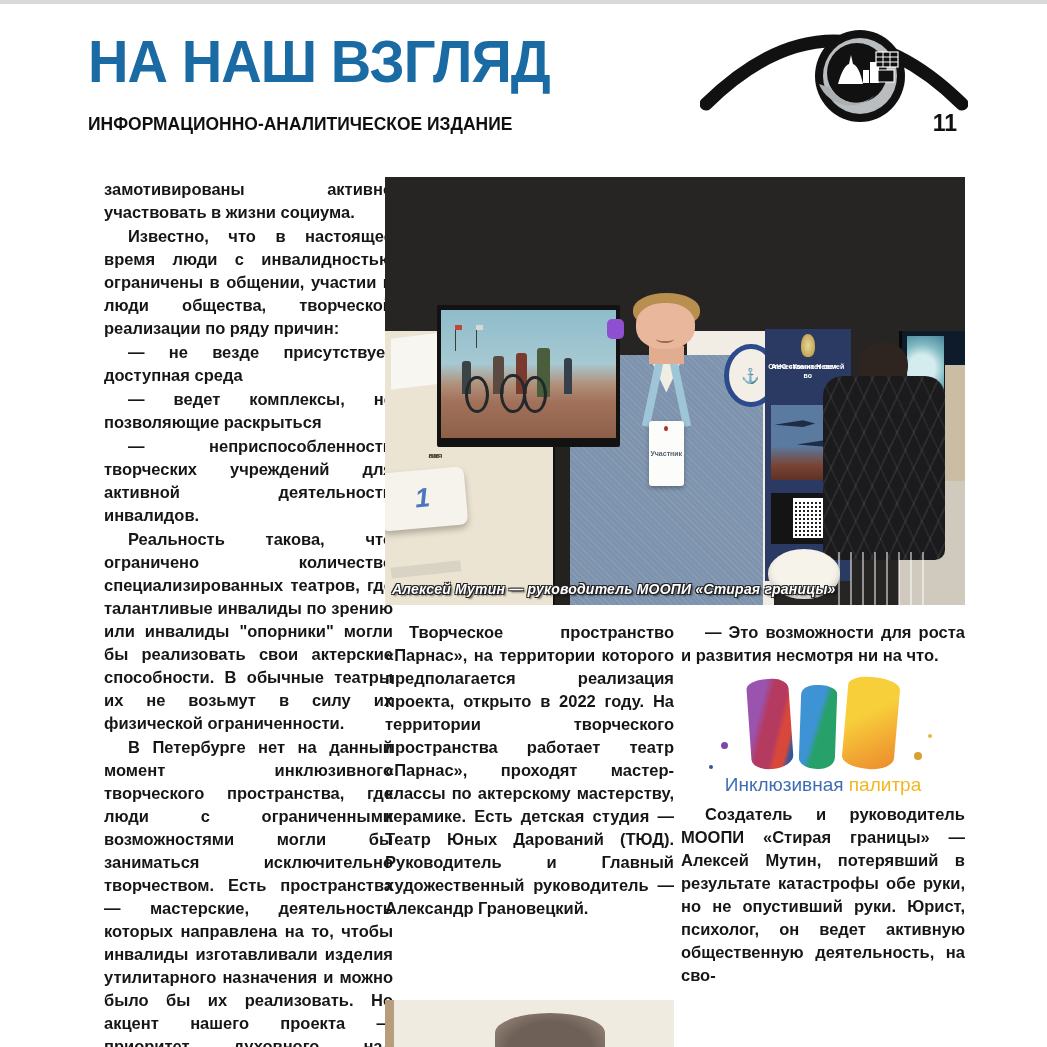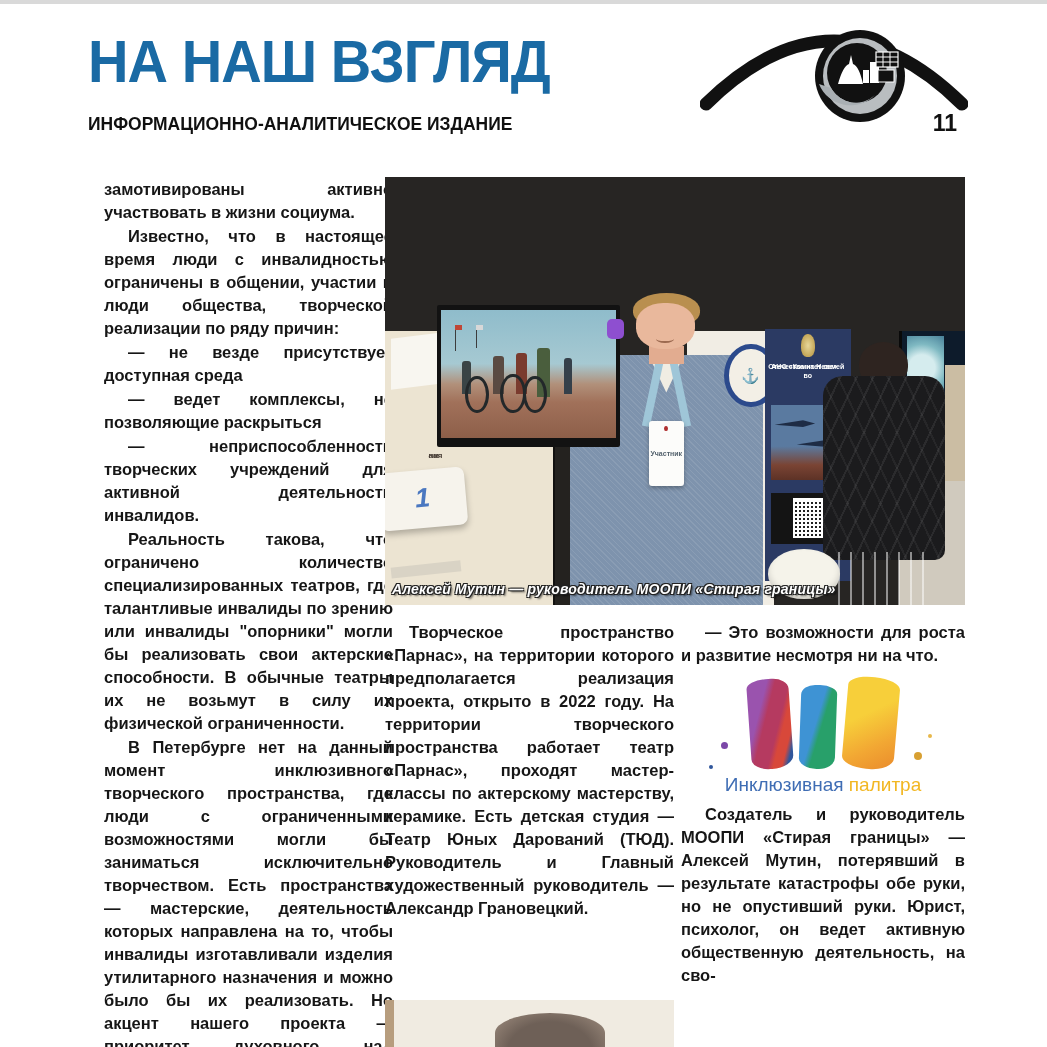--- a/index.html
+++ b/index.html
@@ -250,21 +250,21 @@
 
     <div class="ph-caption">Алексей Мутин — руководитель МООПИ «Стирая границы»</div>
   </div>
 
   <div class="col" id="col-mid">
     <p class="ind">Творческое пространство «Парнас», на территории которого предполагается реализация проекта, открыто в 2022 году. На территории творческого пространства работает театр «Парнас», проходят мастер-классы по актерскому мастерству, керамике. Есть детская студия — Театр Юных Дарований (ТЮД). Руководитель и Главный художественный руководитель — Александр Грановецкий.</p>
 
   </div>
 
   <div class="col" id="col-right">
-    <p class="ind">— Это возможности для роста и развитие несмотря ни на что.</p>
+    <p class="ind">— Это возможности для роста и развития несмотря ни на что.</p>
 
     <div class="palette">
       <div class="pal-strokes">
         <div class="stroke s1"></div>
         <div class="stroke s2"></div>
         <div class="stroke s3"></div>
       </div>
       <div class="spl spl1"></div>
       <div class="spl spl2"></div>
       <div class="spl spl3"></div>

